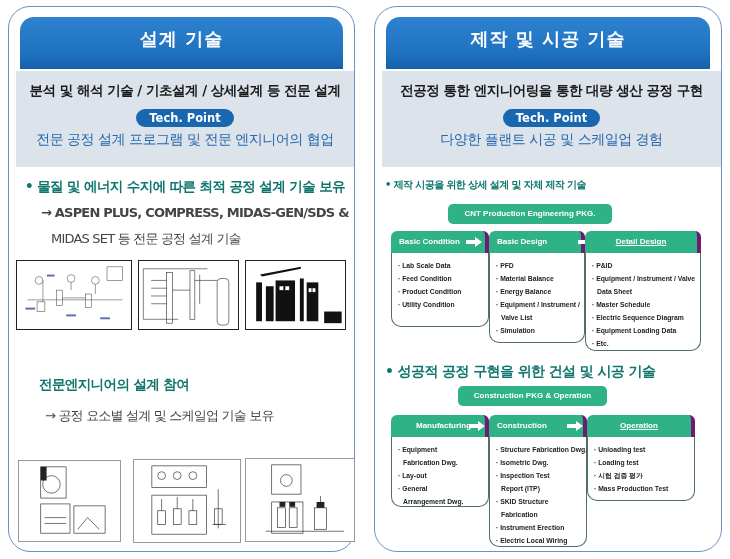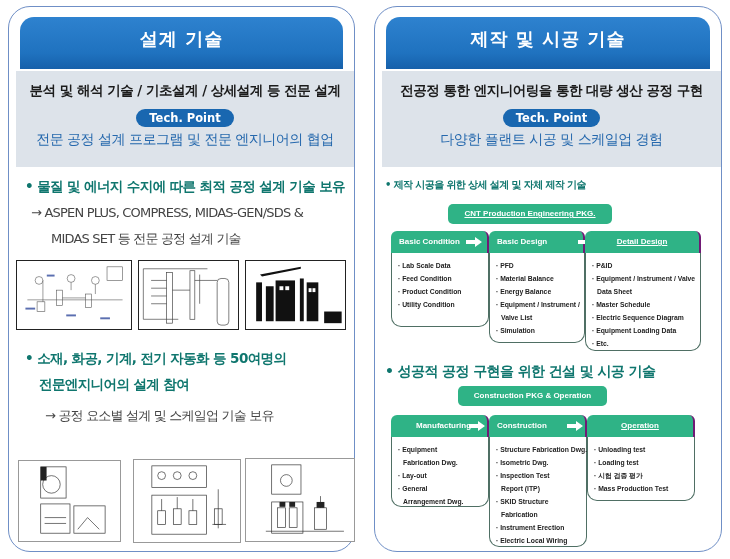--- a/index.html
+++ b/index.html
@@ -38,21 +38,21 @@
   .drawing.light { border: 1px solid #999; }
   .drawing svg { width: 100%; height: 100%; display: block; }
   
   .g-top {
     position: absolute; height: 20px; background: #2fb386; color: #fff; font-family: "Liberation Sans", sans-serif;
     font-size: 8px; font-weight: bold; text-align: center; line-height: 20px; border-radius: 5px;
   }
   .g-step {
     position: absolute; height: 30px; background: #2fb386; color: #fff; font-family: "Liberation Sans", sans-serif;
     font-size: 8px; font-weight: bold; line-height: 22px; border-radius: 6px 6px 0 0; padding-left: 8px;
-    border-right: 2px solid #701a75;
+    border-right: 4px solid #701a75;
   }
   .g-step.center { text-align: center; padding-left: 0; text-decoration: underline; }
   .arrow { position: absolute; width: 16px; height: 10px; }
   .g-box {
     position: absolute; border: 1px solid #4f6f64; border-top: none; border-radius: 0 0 10px 10px; background: #fff;
     padding: 6px 4px 0 6px;
   }
   .g-box ul { list-style: none; }
   .g-box li {
     font-family: "Liberation Sans", sans-serif; font-size: 6.8px; font-weight: bold; color: #222; line-height: 13px;
@@ -64,21 +64,21 @@
 
 <div class="panel left">
   <div class="panel-header">설계 기술</div>
   <div class="panel-sub">
     <div class="sub-title">분석 및 해석 기술 / 기초설계 / 상세설계 등 전문 설계</div>
     <div class="tech-point">Tech. Point</div>
     <div class="tech-desc">전문 공정 설계 프로그램 및 전문 엔지니어의 협업</div>
   </div>
 
   <div class="bullet" style="top:171px;">• 물질 및 에너지 수지에 따른 최적 공정 설계 기술 보유</div>
-  <div class="line" style="top:198px; left:22px;">→ ASPEN PLUS, COMPRESS, MIDAS-GEN/SDS &amp;</div>
+  <div class="line" style="top:198px; left:32px;font-weight:bold;">→ ASPEN PLUS, COMPRESS, MIDAS-GEN/SDS &amp;</div>
   <div class="line" style="top:223px; left:42px;">MIDAS SET 등 전문 공정 설계 기술</div>
 
   <div class="drawing" style="left:7px; top:253px; width:116px; height:70px;">
     <svg viewBox="0 0 116 70">
       <g stroke="#555" stroke-width="0.6" fill="none">
         <circle cx="22" cy="20" r="4"></circle>
           <circle cx="55" cy="18" r="4"></circle>
           <circle cx="80" cy="20" r="4"></circle>
         <rect x="40" y="30" width="6" height="16"></rect>
           <rect x="70" y="34" width="6" height="14"></rect>
@@ -118,21 +118,20 @@
       </g>
       <g fill="#fff">
           <rect x="34" y="26" width="4" height="4"></rect>
           <rect x="40" y="26" width="4" height="4"></rect>
           <rect x="64" y="28" width="3" height="4"></rect>
           <rect x="68" y="28" width="3" height="4"></rect>
         </g>
     </svg>
   </div>
 
-  <div class="bullet" style="top:343px;">• 소재, 화공, 기계, 전기 자동화 등 50여명의</div>
   <div class="bullet" style="top:369px; left:30px;">전문엔지니어의 설계 참여</div>
   <div class="line" style="top:400px; left:36px;">→ 공정 요소별 설계 및 스케일업 기술 보유</div>
 
   <div class="drawing light" style="left:9px; top:453px; width:103px; height:82px;">
     <svg viewBox="0 0 103 82">
       <g stroke="#333" stroke-width="0.7" fill="none">
         <rect x="22" y="6" width="26" height="32"></rect>
           <circle cx="33" cy="24" r="9"></circle>
         <rect x="22" y="44" width="30" height="30"></rect>
           <rect x="56" y="46" width="32" height="28"></rect>
@@ -181,21 +180,21 @@
   <div class="panel-header">제작 및 시공 기술</div>
   <div class="panel-sub">
     <div class="sub-title">전공정 통한 엔지니어링을 통한 대량 생산 공정 구현</div>
     <div class="tech-point">Tech. Point</div>
     <div class="tech-desc">다양한 플랜트 시공 및 스케일업 경험</div>
   </div>
 
   <div class="bullet" style="top:171px; left:10px; font-size:10px;">• 제작 시공을 위한 상세 설계 및 자체 제작 기술</div>
 
   <div>
-    <div class="g-top" style="left:73px; top:197px; width:164px;text-decoration:underline;">CNT Production Engineering PKG.</div>
+    <div class="g-top" style="left:73px; top:197px; width:164px;">CNT Production Engineering PKG.</div>
 
     <div class="g-step" style="left:16px; top:224px; width:98px;">Basic Condition</div>
     <svg class="arrow" style="left:91px; top:230px;" viewBox="0 0 16 10">
         <path d="M0 3 H9 V0 L16 5 L9 10 V7 H0 Z" fill="#fff"></path>
       </svg>
     <div class="g-step" style="left:114px; top:224px; width:96px;">Basic Design</div>
     <svg class="arrow" style="left:203px; top:230px;" viewBox="0 0 16 10">
         <path d="M0 3 H9 V0 L16 5 L9 10 V7 H0 Z" fill="#fff"></path>
       </svg>
     <div class="g-step center" style="left:210px; top:224px; width:116px;">Detail Design</div>

